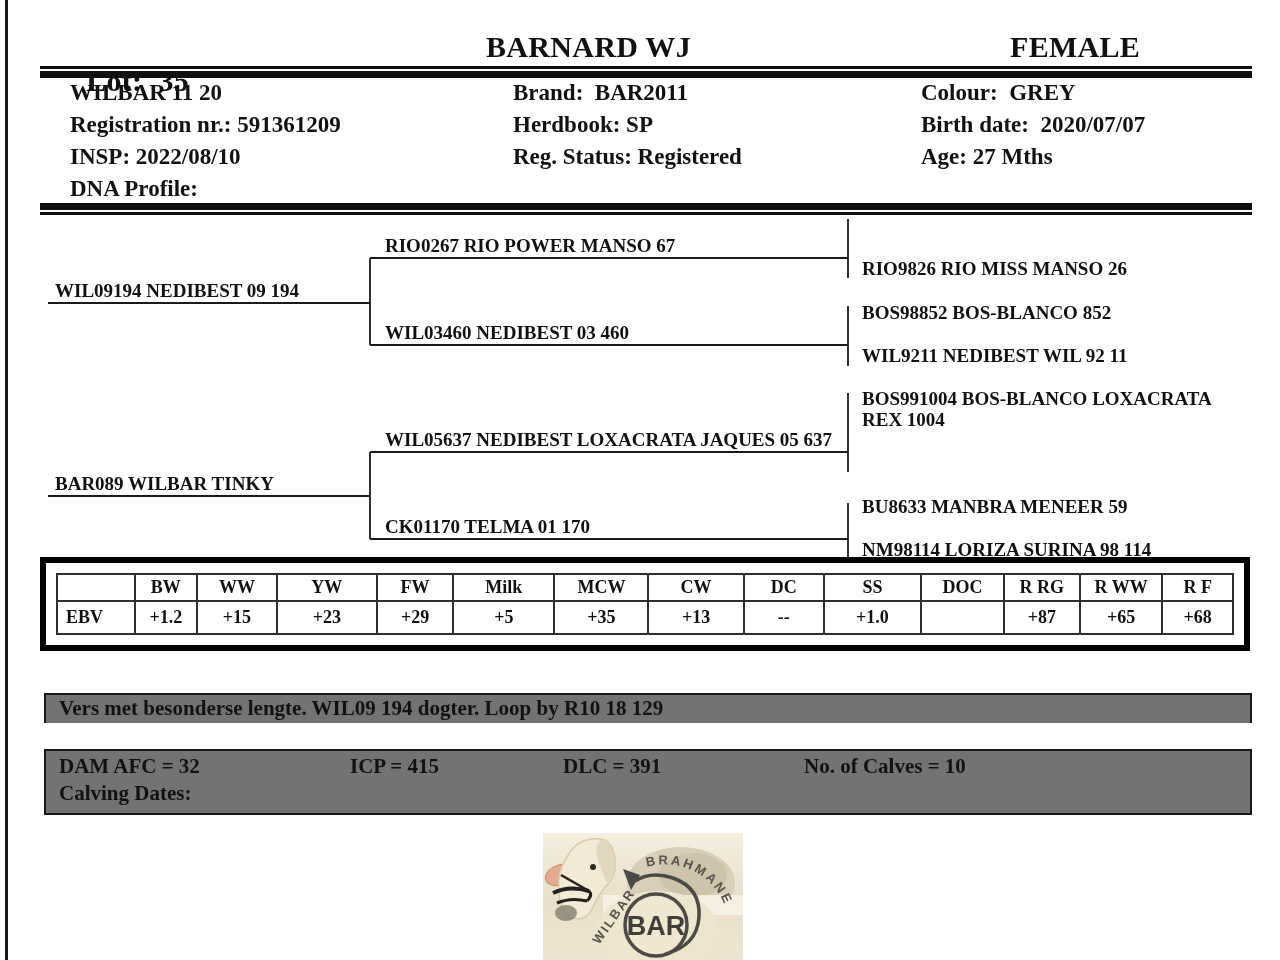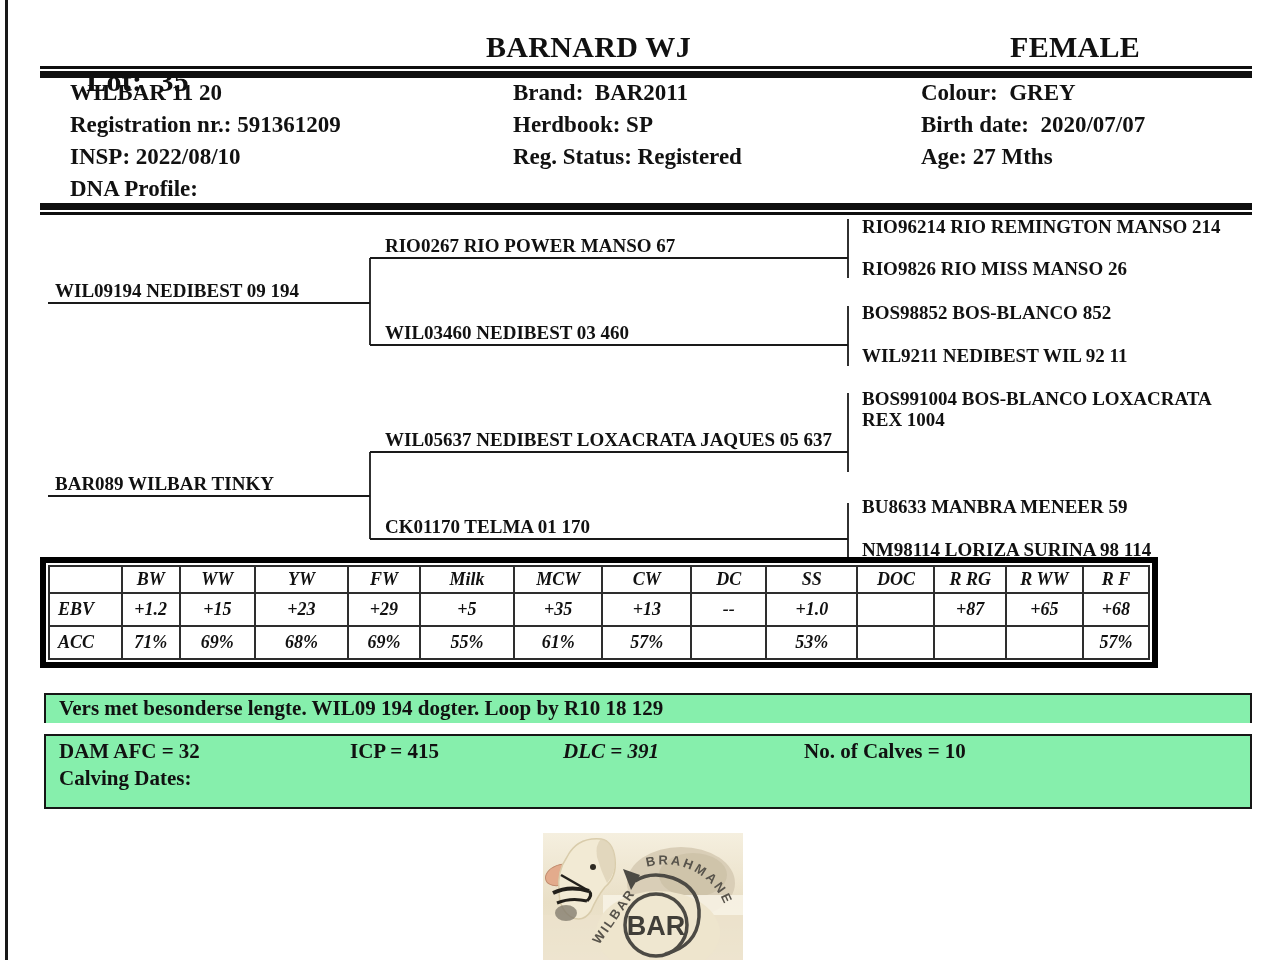--- a/index.html
+++ b/index.html
@@ -24,29 +24,29 @@
   
   .info-cell { font-size:23px; white-space:pre; }
 
   
   .ped { font-size:19px; line-height:21px; white-space:nowrap; }
   .ped-wrap { white-space:normal; width:355px; }
   svg.lines { left:0; top:0; pointer-events:none; }
   svg.lines line { stroke:#1a1a1a; stroke-width:1.8; }
 
   
-  .tbl-wrap { left:40px; top:557px; width:1118px; border:6px solid #000; padding:2px; background:#fff; box-sizing:border-box;font-style:italic; }
+  .tbl-wrap { left:40px; top:557px; width:1210px; border:6px solid #000; padding:10px; background:#fff; box-sizing:border-box; }
   table.ebv { width:100%; border-collapse:collapse; table-layout:fixed; font-size:18px; font-weight:bold; color:#111; }
   .ebv th, .ebv td { border:2px solid #2e2e2e; text-align:center; padding:1px 3px; overflow:hidden; white-space:pre; }
   .ebv th { height:23px; }
   .ebv td { height:29px; }
   .ebv .rowlabel { text-align:left; padding-left:8px; }
 
   
-  .note-box { left:44px; width:1208px; border:2px solid #161616; box-sizing:border-box; background:#86efac; font-size:21px; }
+  .note-box { left:44px; width:1208px; border:2px solid #161616; box-sizing:border-box; background:#737373; font-size:21px; }
   .note-line { position:absolute; white-space:pre; }
 
   
   .photo { left:543px; top:833px; width:200px; height:127px; overflow:hidden; }
 </style>
 </head>
 <body>
 
 <div class="page">
 
@@ -100,21 +100,20 @@
   </svg>
 
   <div class="abs ped" style="left:55px;  top:280px;">WIL09194 NEDIBEST 09 194</div>
   <div class="abs ped" style="left:55px;  top:473px;">BAR089 WILBAR TINKY</div>
 
   <div class="abs ped" style="left:385px; top:235px;">RIO0267 RIO POWER MANSO 67</div>
   <div class="abs ped" style="left:385px; top:322px;">WIL03460 NEDIBEST 03 460</div>
   <div class="abs ped" style="left:385px; top:429px;">WIL05637 NEDIBEST LOXACRATA JAQUES 05 637</div>
   <div class="abs ped" style="left:385px; top:516px;">CK01170 TELMA 01 170</div>
 
-  <div class="abs ped" style="left:862px; top:216px;">RIO96214 RIO REMINGTON MANSO 214</div>
   <div class="abs ped" style="left:862px; top:258px;">RIO9826 RIO MISS MANSO 26</div>
   <div class="abs ped" style="left:862px; top:302px;">BOS98852 BOS-BLANCO 852</div>
   <div class="abs ped" style="left:862px; top:345px;">WIL9211 NEDIBEST WIL 92 11</div>
   <div class="abs ped ped-wrap" style="left:862px; top:388px;">BOS991004 BOS-BLANCO LOXACRATA REX 1004</div>
   <div class="abs ped" style="left:862px; top:496px;">BU8633 MANBRA MENEER 59</div>
   <div class="abs ped" style="left:862px; top:539px;">NM98114 LORIZA SURINA 98 114</div>
 
   <div class="abs tbl-wrap">
     <table class="ebv">
       <colgroup>
@@ -161,48 +160,32 @@
             <td>+5</td>
             <td>+35</td>
             <td>+13</td>
             <td>--</td>
             <td>+1.0</td>
             <td></td>
             <td>+87</td>
             <td>+65</td>
             <td>+68</td>
           </tr>
-          <tr>
-            <td class="rowlabel">ACC</td>
-            <td>71%</td>
-            <td>69%</td>
-            <td>68%</td>
-            <td>69%</td>
-            <td>55%</td>
-            <td>61%</td>
-            <td>57%</td>
-            <td></td>
-            <td>53%</td>
-            <td></td>
-            <td></td>
-            <td></td>
-            <td>57%</td>
-          </tr>
         </tbody>
       </table>
   </div>
 
   <div class="abs note-box" style="top:693px; height:30px; border-bottom:none;">
     <span class="note-line" style="left:13px; top:1px;">Vers met besonderse lengte. WIL09 194 dogter. Loop by R10 18 129</span>
   </div>
 
-  <div class="abs note-box" style="top:734px; height:75px;">
+  <div class="abs note-box" style="top:749px; height:66px;">
     <span class="note-line" style="left:13px;  top:3px;">DAM AFC = 32</span>
     <span class="note-line" style="left:304px; top:3px;">ICP = 415</span>
-    <span class="note-line" style="left:517px; top:3px;font-style:italic;">DLC = 391</span>
+    <span class="note-line" style="left:517px; top:3px;">DLC = 391</span>
     <span class="note-line" style="left:758px; top:3px;">No. of Calves = 10</span>
     <span class="note-line" style="left:13px;  top:30px;">Calving Dates:</span>
   </div>
 
   <div class="abs photo">
     <svg viewBox="0 0 200 127" width="200" height="127">
       <defs>
         <linearGradient id="pbg" x1="0" y1="0" x2="0" y2="1">
           <stop offset="0" stop-color="#f5efdf"></stop>
           <stop offset="0.55" stop-color="#e9dfc6"></stop>

